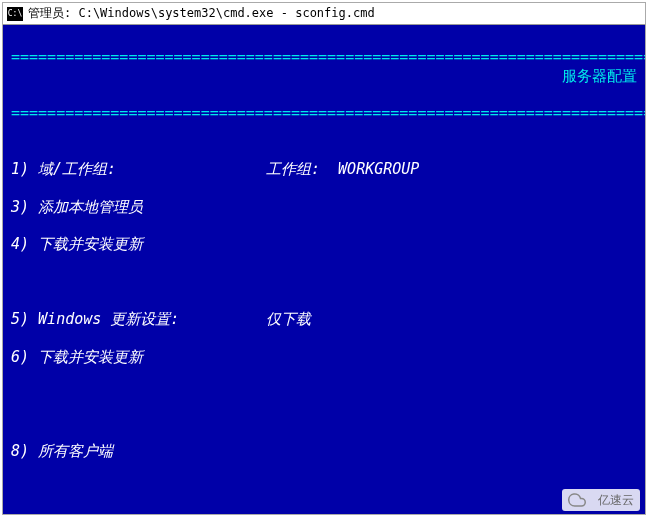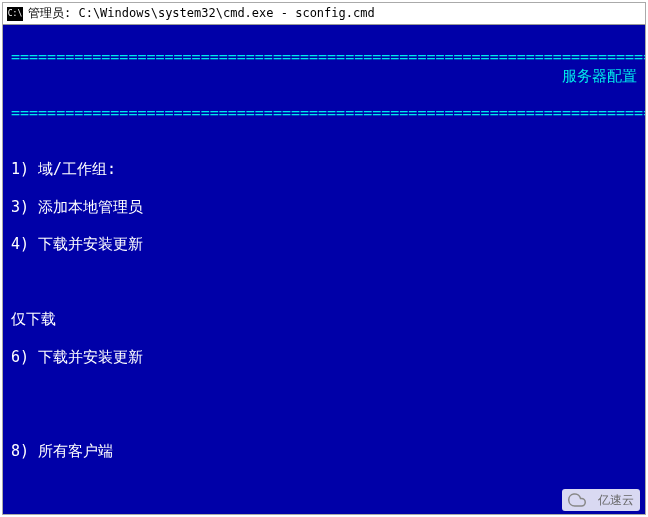--- a/index.html
+++ b/index.html
@@ -61,20 +61,21 @@
       letter-spacing: 0;
     }
     .title-line {
       color: #00eaea;
       text-align: right;
       display: block;
       width: 100%;
     }
     .menu-row {
       display: flex;
+      font-style: italic;
     }
     .menu-left {
       width: 255px;
       flex-shrink: 0;
     }
     .menu-right {
       flex: 1;
     }
     .watermark {
       position: absolute;
@@ -105,25 +106,25 @@
     <div class="titlebar-icon">
       <span>C:\</span>
     </div>
     <span>管理员: C:\Windows\system32\cmd.exe - sconfig.cmd</span>
   </div>
   <div class="console">
 <span class="cyan-divider">===============================================================================</span>
 <span class="title-line">服务器配置</span>
 <span class="cyan-divider">===============================================================================</span>
 <div class="blank-line"></div>
-<div class="menu-row"><span class="menu-left"><span>1)</span> <span>域/工作组:</span></span></div>
+<div class="menu-row"><span class="menu-left"><span>1)</span> <span>域/工作组:</span></span><span class="menu-right"><span>工作组:</span>  <span>WORKGROUP</span></span></div>
 <div class="menu-row"><span class="menu-left"><span>3)</span> <span>添加本地管理员</span></span></div>
 <div class="menu-row"><span class="menu-left"><span>4)</span> <span>下载并安装更新</span></span></div>
 <div class="blank-line"></div>
-<div class="menu-row"><span class="menu-right"><span>仅下载</span></span></div>
+<div class="menu-row"><span class="menu-left"><span>5)</span> <span>Windows 更新设置:</span></span><span class="menu-right"><span>仅下载</span></span></div>
 <div class="menu-row"><span class="menu-left"><span>6)</span> <span>下载并安装更新</span></span></div>
 <div class="menu-row"></div>
 <div class="blank-line"></div>
 <div class="menu-row"><span class="menu-left"><span>8)</span> <span>所有客户端</span></span></div>
 
 
 
 
 
 

